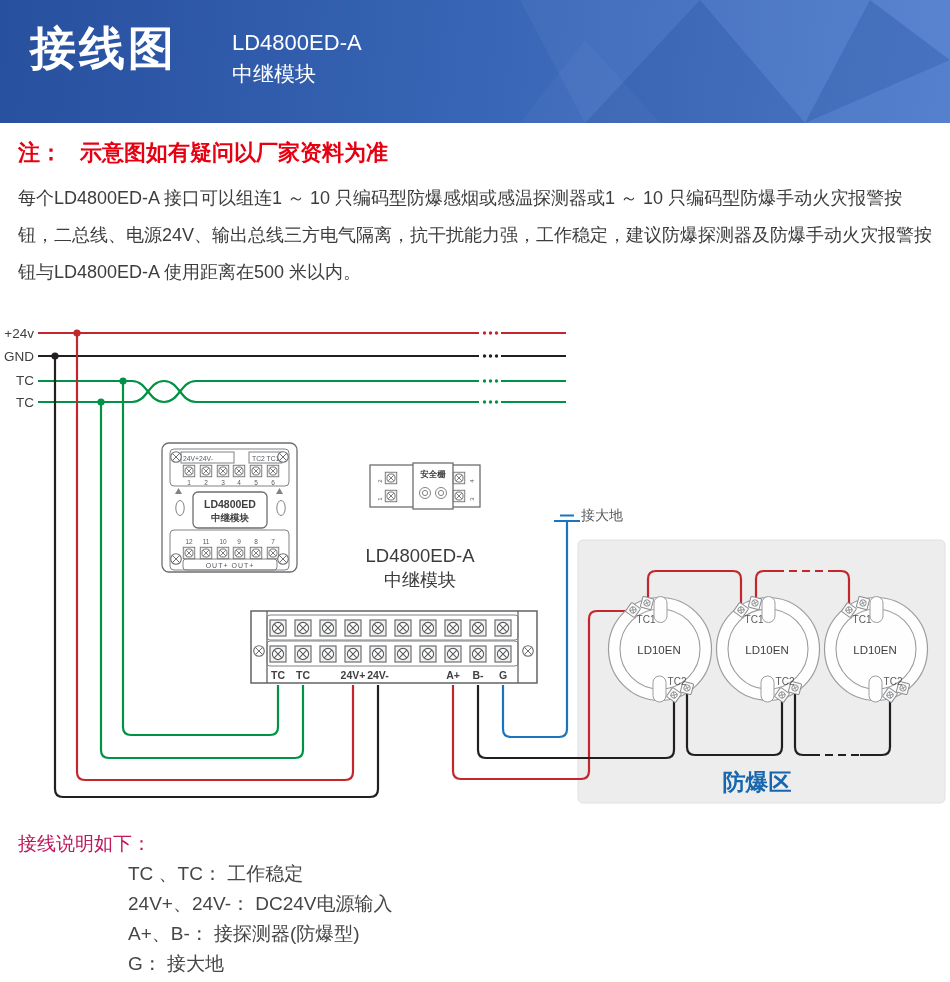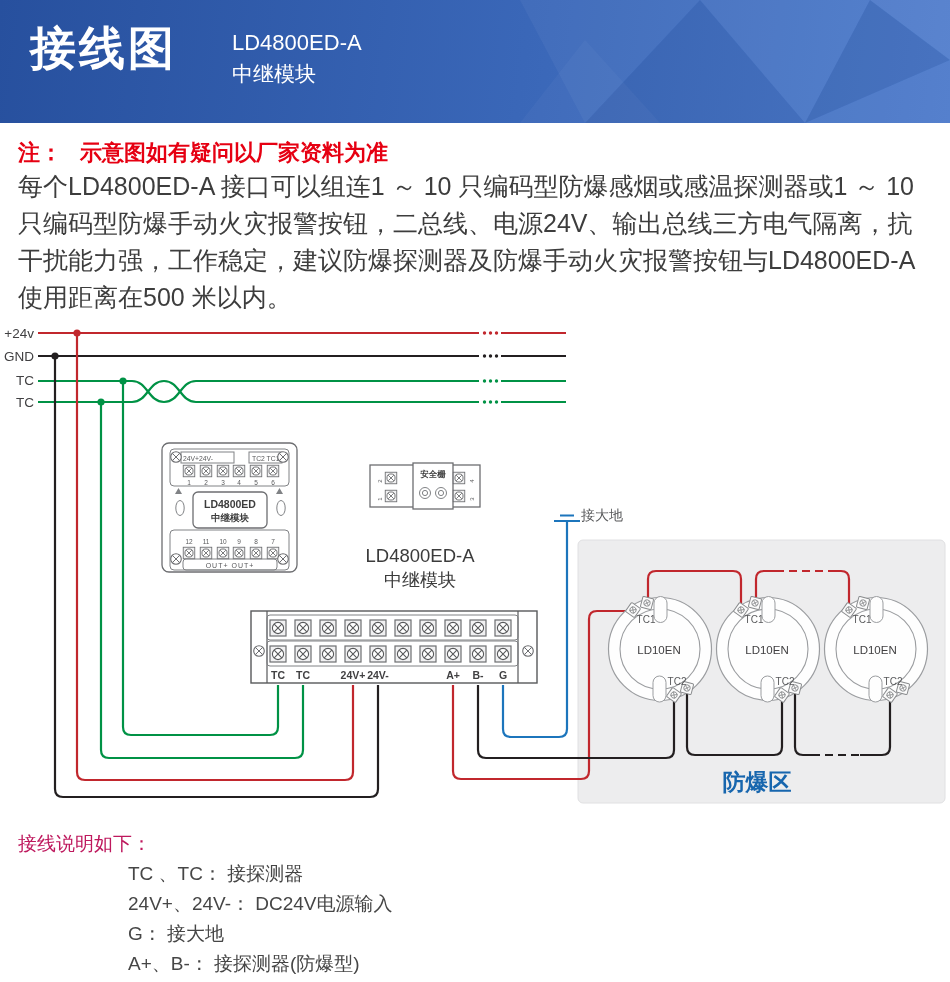--- a/index.html
+++ b/index.html
@@ -11,21 +11,21 @@
           background:linear-gradient(97deg,#27509e 0%,#3a67b8 55%,#4c7acb 100%);overflow:hidden;}
   .header svg{position:absolute;left:0;top:0;}
   .header-title{position:absolute;left:30px;top:18px;font-size:46px;font-weight:bold;
                 color:#fff;letter-spacing:3px;}
   .header-model{position:absolute;left:232px;top:30px;font-size:22px;color:#fff;}
   .header-subtitle{position:absolute;left:232px;top:60px;font-size:21px;color:#fff;}
 
   
   .note{position:absolute;left:18px;top:138px;font-size:22px;color:#e60012;font-weight:700;white-space:nowrap;}
   .note .note-text{margin-left:18px;}
-  .desc{position:absolute;left:18px;top:168px;width:916px;font-size:25px;line-height:37px;color:#3d3d3d;}
+  .desc{position:absolute;left:18px;top:180px;width:916px;font-size:18px;line-height:37px;color:#3d3d3d;}
 
   
   svg.diagram{position:absolute;left:0;top:315px;}
   .wr{stroke:#c1272d;fill:none;stroke-width:2.2;}
   .wg{stroke:#009245;fill:none;stroke-width:2.2;}
   .wk{stroke:#231f20;fill:none;stroke-width:2.2;}
   .wb{stroke:#1c75bc;fill:none;stroke-width:2.2;}
   .dash{stroke-dasharray:8 5;}
   .box{fill:#fff;stroke:#6d6e71;stroke-width:1.3;}
   .thin{fill:none;stroke:#808285;stroke-width:1;}
@@ -259,17 +259,17 @@
     <text x="353" y="679" text-anchor="middle" font-size="10.5" font-weight="600" class="lbl">24V+</text>
     <text x="378" y="679" text-anchor="middle" font-size="10.5" font-weight="600" class="lbl">24V-</text>
     <text x="453" y="679" text-anchor="middle" font-size="10.5" font-weight="600" class="lbl">A+</text>
     <text x="478" y="679" text-anchor="middle" font-size="10.5" font-weight="600" class="lbl">B-</text>
     <text x="503" y="679" text-anchor="middle" font-size="10.5" font-weight="600" class="lbl">G</text>
   </g>
 </svg>
 
 <div class="legend-title">接线说明如下：</div>
 <div class="legend-items">
-  <div>TC 、TC： 接探测器</div>
+  <div>TC 、TC： 工作稳定</div>
   <div>24V+、24V-： DC24V电源输入</div>
+  <div>A+、B-： 接探测器(防爆型)</div>
   <div>G： 接大地</div>
-  <div>A+、B-： 接探测器(防爆型)</div>
 </div>
 
 </body></html>

